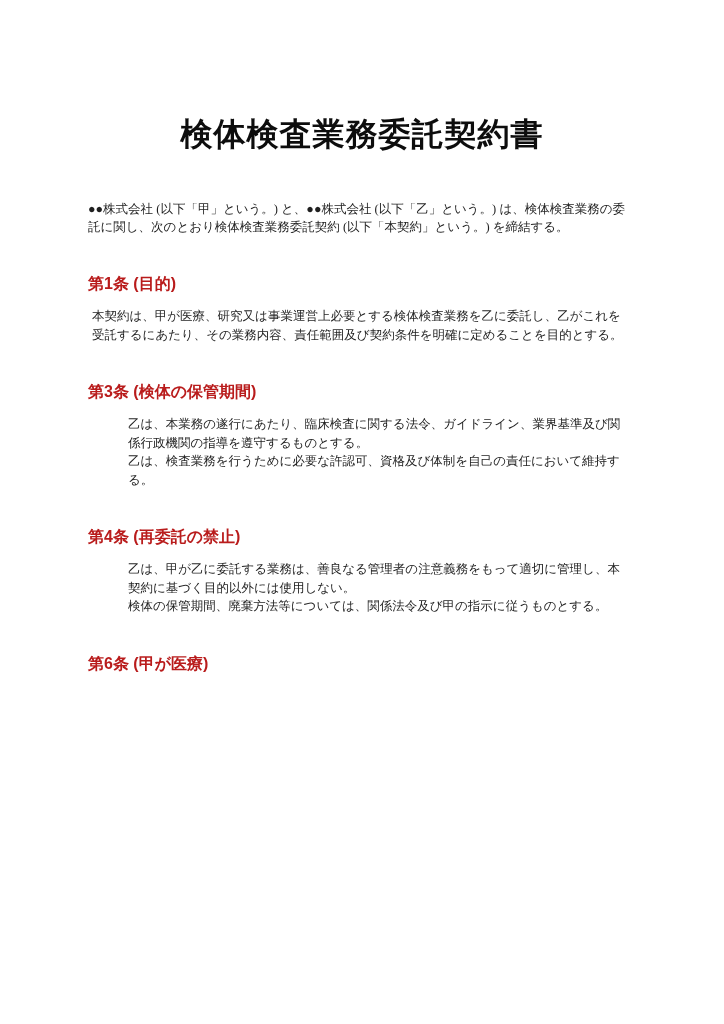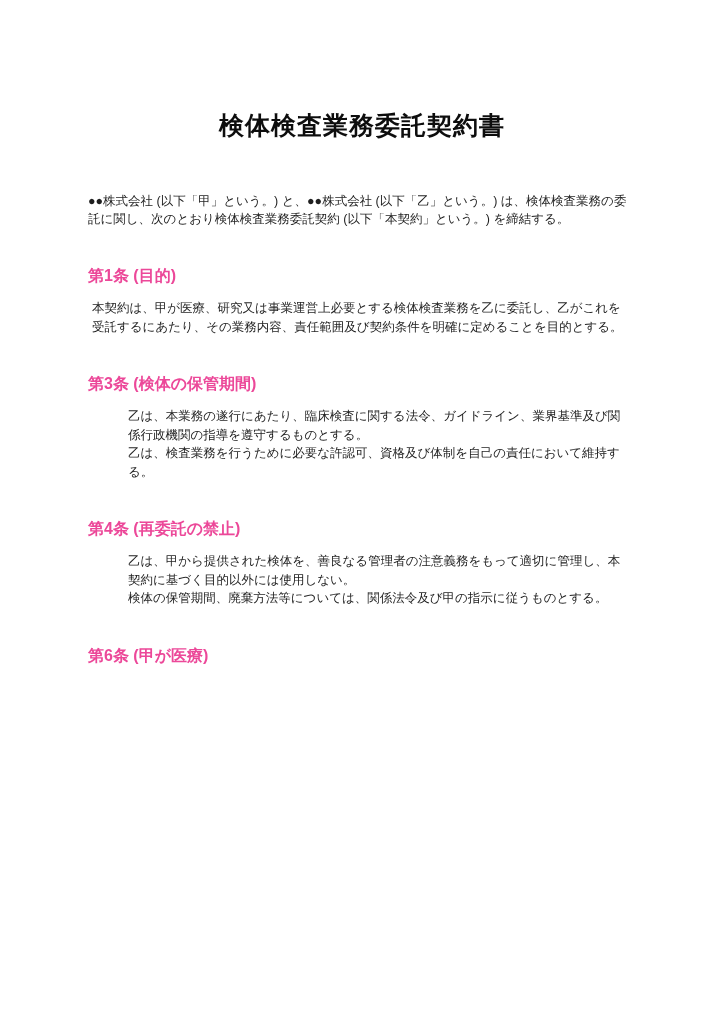--- a/index.html
+++ b/index.html
@@ -15,42 +15,43 @@
     position: relative;
     width: 724px;
     height: 1024px;
     margin: 0 auto;
     background: #ffffff;
     box-sizing: border-box;
     padding: 104px 88px 0 88px;
     overflow: hidden;
   }
   h1.doc-title {
-    margin: 4px;
-    font-size: 25px;
+    margin: 12px;
+    font-size: 32px;
     line-height: 36px;
     font-weight: bold;
     text-align: center;
     color: #0d0d0d;
     letter-spacing: 1px;
     font-family: Liberation Serif, serif;
   }
   p.intro {
     margin: 48px 0 0 0;
     font-size: 12.5px;
     line-height: 18px;
     white-space: pre-line;
     text-align: left;
+    font-family: Liberation Serif, serif;
   }
   .article h2 {
     margin: 38px 0 13px 0;
     font-size: 16px;
     line-height: 20px;
     font-weight: bold;
-    color: #ec4899;
+    color: #b91c1c;
   }
   .article p {
     margin: 4px;
     font-size: 12.5px;
     line-height: 18.5px;
     white-space: pre-line;
   }
   .article p.indented {
     margin-left: 40px;
   }
@@ -68,20 +69,20 @@
       </section>
       <section class="article">
         <h2>第3条 (検体の保管期間)</h2>
         <p class="indented">乙は、本業務の遂行にあたり、臨床検査に関する法令、ガイドライン、業界基準及び関係行政機関の指導を遵守するものとする。
 乙は、検査業務を行うために必要な許認可、資格及び体制を自己の責任において維持する。</p>
       </section>
       <section class="article">
         <h2>第4条 (再委託の禁止)</h2>
       </section>
       <section class="article">
-        <p class="indented">乙は、甲から提供された検体を、善良なる管理者の注意義務をもって適切に管理し、本契約に基づく目的以外には使用しない。
+        <p class="indented">乙は、甲が乙に委託する業務は、善良なる管理者の注意義務をもって適切に管理し、本契約に基づく目的以外には使用しない。
 検体の保管期間、廃棄方法等については、関係法令及び甲の指示に従うものとする。</p>
       </section>
       <section class="article">
         <h2>第6条 (甲が医療)</h2>
       </section>
     </div>
 </div>
 
 </body></html>

